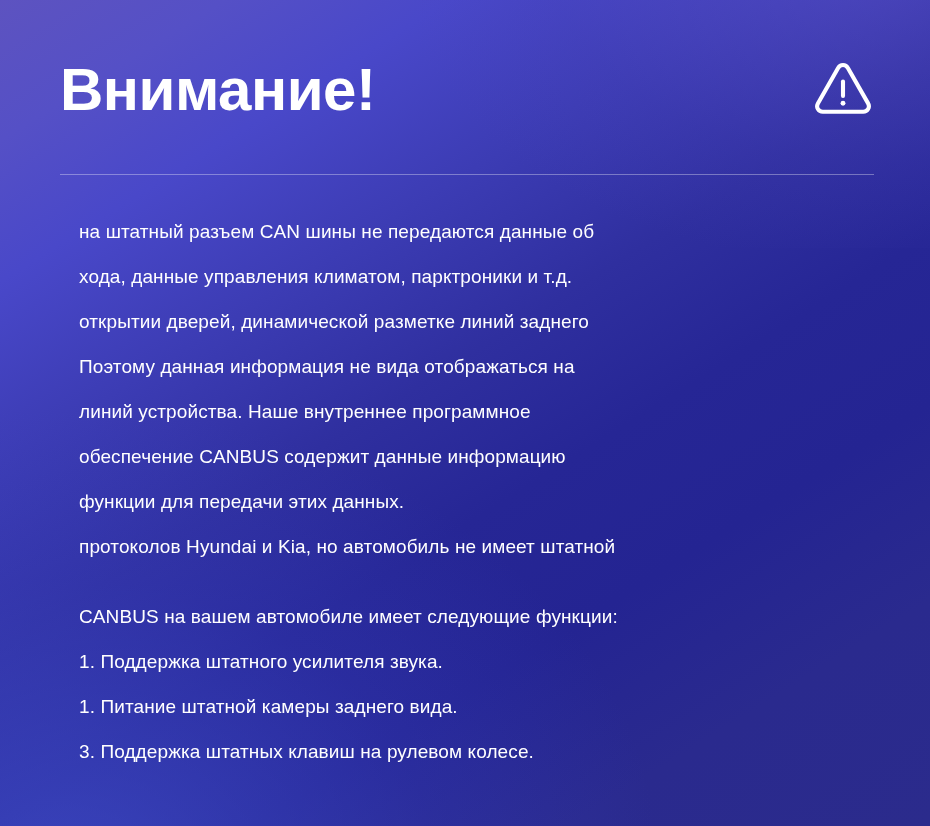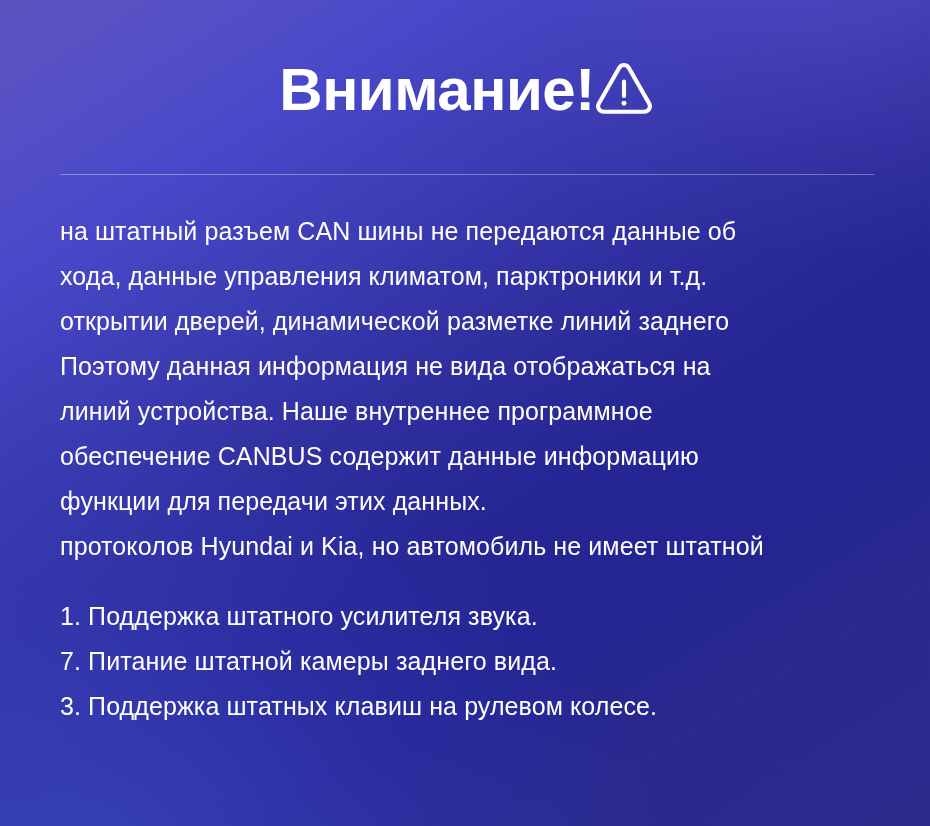--- a/index.html
+++ b/index.html
@@ -66,21 +66,21 @@
   #content {
     position: relative;
     z-index: 2;
     padding: 0 58px;
   }
 
   
   #header {
     display: flex;
     align-items: center;
-    justify-content: center;
+    justify-content: space-between;
     height: 174px;
     padding-top: 6px;
     box-sizing: border-box;
   }
   #title {
     color: #ffffff;
     font-size: 60px;
     font-weight: 700;
     letter-spacing: -0.5px;
     line-height: 1;
@@ -104,24 +104,25 @@
   }
 
   
   #body {
     margin-top: 34px;
     margin-left: 2px;
     width: 816px;
   }
   .para {
     color: #ffffff;
-    font-size: 25px;
+    font-size: 19px;
     font-weight: 400;
     line-height: 45px;
     letter-spacing: 0.1px;
+    margin-left: 19px;
   }
   .para .ln {
     display: block;
     white-space: nowrap;
   }
   #para-intro {
     margin-bottom: 25px;
   }
   #list .ln {
     display: block;
@@ -153,20 +154,21 @@
         <span class="ln">хода, данные управления климатом, парктроники и т.д.</span>
         <span class="ln">открытии дверей, динамической разметке линий заднего</span>
         <span class="ln">Поэтому данная информация не вида отображаться на</span>
         <span class="ln">линий устройства. Наше внутреннее программное</span>
         <span class="ln">обеспечение CANBUS содержит данные информацию</span>
         <span class="ln">функции для передачи этих данных.</span>
         <span class="ln">протоколов Hyundai и Kia, но автомобиль не имеет штатной</span>
       </div>
 
       <div class="para" id="list">
+        <span class="ln">CANBUS на вашем автомобиле имеет следующие функции:</span>
         <span class="ln">1. Поддержка штатного усилителя звука.</span>
-        <span class="ln">7. Питание штатной камеры заднего вида.</span>
+        <span class="ln">1. Питание штатной камеры заднего вида.</span>
         <span class="ln">3. Поддержка штатных клавиш на рулевом колесе.</span>
       </div>
 
     </div>
   </div>
 </div>
 
 </body></html>

